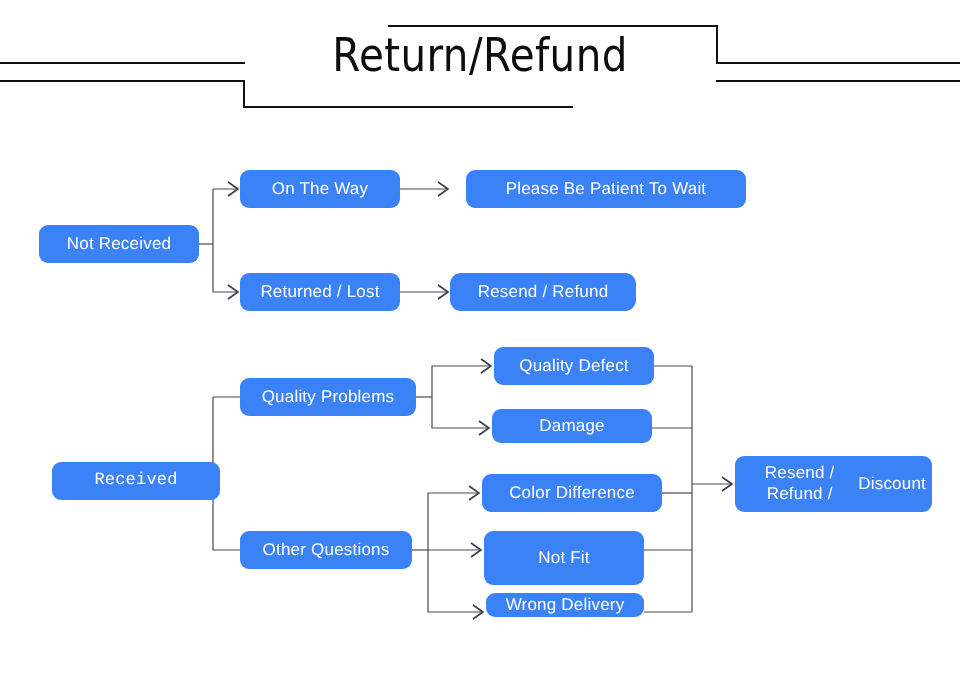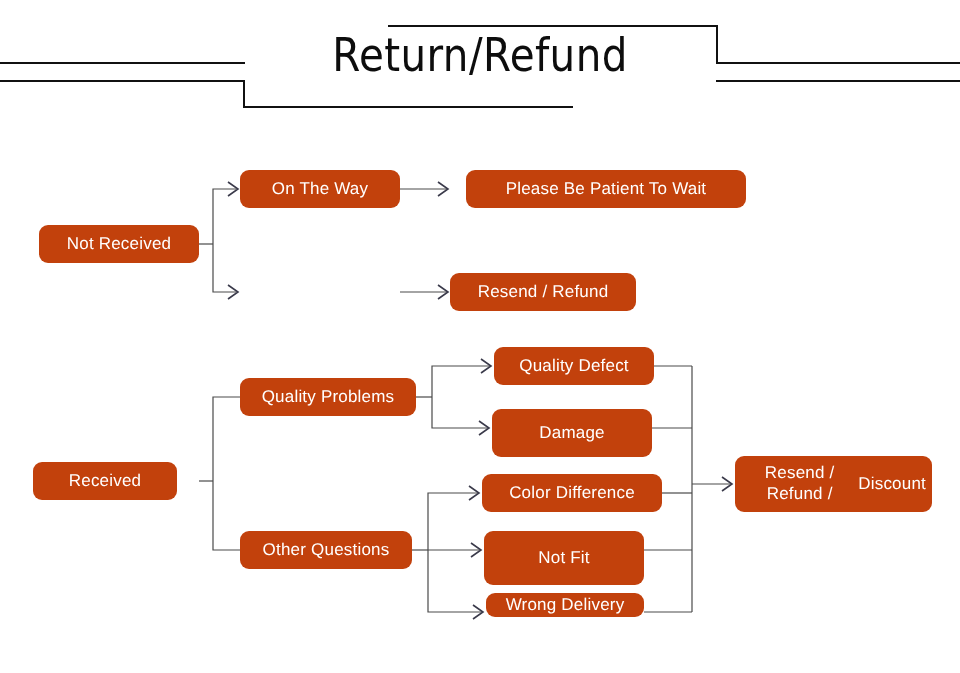--- a/index.html
+++ b/index.html
@@ -55,21 +55,21 @@
   .flow {
     position: absolute;
     left: 0;
     top: 0;
     width: 960px;
     height: 673px;
   }
   .node {
     position: absolute;
     box-sizing: border-box;
-    background: #c2410c;
+    background: #3b82f6;
     border-radius: 9px;
     color: #ffffff;
     font-size: 17px;
     font-weight: 400;
     letter-spacing: 0.2px;
     display: flex;
     align-items: center;
     justify-content: center;
     text-align: center;
     line-height: 1.2;
@@ -161,32 +161,33 @@
       <line x1="692" y1="484" x2="732" y2="484"></line>
       <polyline class="arrowhead" points="722,477 732,484 722,491"></polyline>
     </svg>
 
     <div class="node" style="left:39px; top:225px; width:160px; height:38px;">Not Received</div>
 
     <div class="node" style="left:240px; top:170px; width:160px; height:38px;">On The Way</div>
 
     <div class="node" style="left:450px; top:170px; width:280px; height:38px;margin-left:16px;">Please Be Patient To Wait</div>
 
+    <div class="node" style="left:240px; top:273px; width:160px; height:38px;">Returned / Lost</div>
 
-    <div class="node" style="left:450px; top:273px; width:186px; height:38px;">Resend / Refund</div>
+    <div class="node" style="left:450px; top:273px; width:186px; height:38px;border-radius:11px;">Resend / Refund</div>
 
-    <div class="node" style="left:33px; top:462px; width:144px; height:38px;">Received</div>
+    <div class="node" style="left:52px; top:462px; width:168px; height:38px;font-family:Liberation Mono, monospace;">Received</div>
 
     <div class="node" style="left:240px; top:378px; width:176px; height:38px;">Quality Problems</div>
 
     <div class="node" style="left:240px; top:531px; width:172px; height:38px;">Other Questions</div>
 
     <div class="node" style="left:494px; top:347px; width:160px; height:38px;">Quality Defect</div>
 
-    <div class="node" style="left:492px; top:409px; width:160px; height:48px;">Damage</div>
+    <div class="node" style="left:492px; top:409px; width:160px; height:34px;">Damage</div>
 
     <div class="node" style="left:482px; top:474px; width:180px; height:38px;">Color Difference</div>
 
     <div class="node" style="left:484px; top:531px; width:160px; height:54px;">Not Fit</div>
 
     <div class="node" style="left:486px; top:593px; width:158px; height:24px;">Wrong Delivery</div>
 
     <div class="node two-line" style="left:735px; top:456px; width:197px; height:56px; ">
       <span>Resend / Refund /</span>
       <span>Discount</span>

